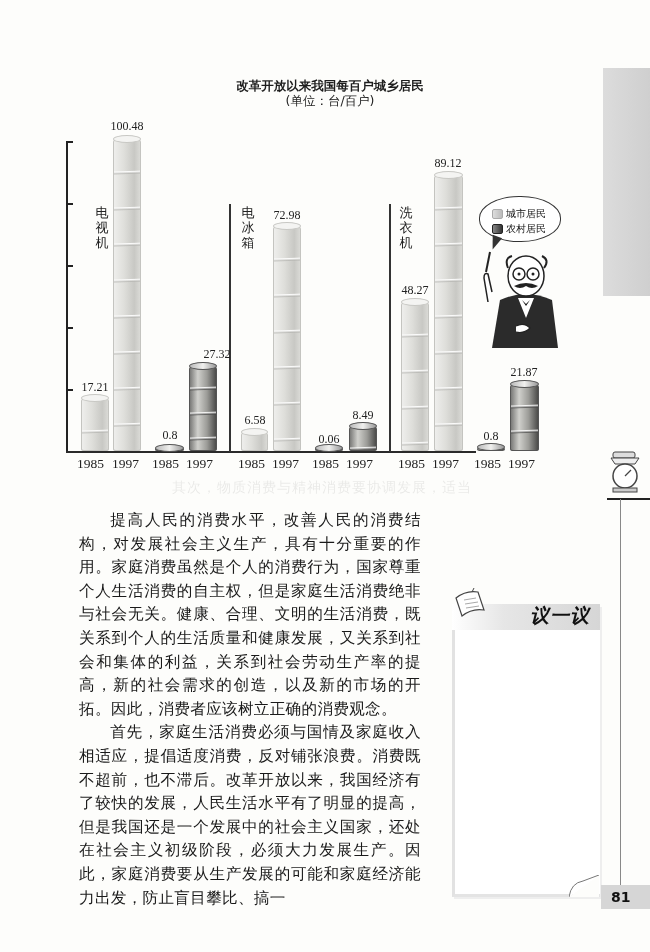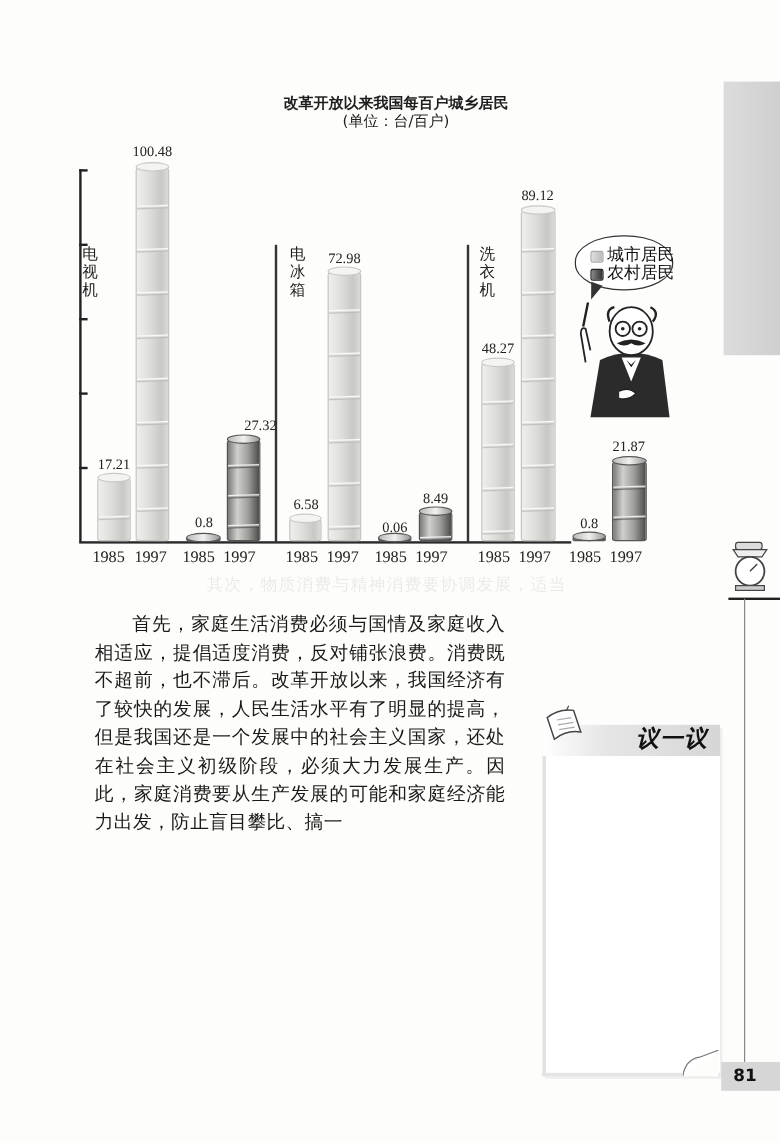--- a/index.html
+++ b/index.html
@@ -36,21 +36,21 @@
 
   .val { position: absolute; font-family: "Liberation Serif", "DejaVu Serif", serif; font-size: 12px; width: 50px;
     text-align: center; color: #222; }
   .year { position: absolute; top: 456px; font-family: "Liberation Serif", "DejaVu Serif", serif; font-size: 13.5px; color: #222; }
 
   
   .legend-bubble { position: absolute; left: 479px; top: 196px; width: 82px; height: 46px;
     border: 1.5px solid #333; border-radius: 40px / 22px; background: #fff; }
   .legend-tail { position: absolute; left: 490px; top: 236px; width: 0; height: 0;
     border-left: 5px solid transparent; border-right: 5px solid transparent; border-top: 14px solid #333; transform: rotate(20deg); }
-  .legend-item { position: absolute; left: 12px; font-family: "DejaVu Sans", sans-serif; font-size: 14px; line-height: 13px;
+  .legend-item { position: absolute; left: 12px; font-family: "DejaVu Sans", sans-serif; font-size: 10px; line-height: 13px;
     display: flex; align-items: center; gap: 3px; color: #111; white-space: nowrap; }
   .swatch { display: inline-block; width: 11px; height: 10px; border-radius: 2px; }
   .swatch.urban { background: linear-gradient(90deg, #ddd, #bbb); border: 1px solid #aaa; }
   .swatch.rural { background: linear-gradient(90deg, #888, #333); border: 1px solid #222; }
 
   .cartoon { position: absolute; left: 478px; top: 248px; width: 92px; height: 100px; }
 
   
   .side-tab { position: absolute; left: 603px; top: 68px; width: 47px; height: 228px; background: linear-gradient(90deg, #dcdcdc, #cfcfcf); }
   .side-tab .vtext { position: absolute; left: 14px; width: 18px; font-family: "DejaVu Sans", sans-serif;
@@ -96,21 +96,21 @@
     <div class="axis-y"></div>
     <div class="tick" style="top:141px"></div>
     <div class="tick" style="top:203px"></div>
     <div class="tick" style="top:265px"></div>
     <div class="tick" style="top:327px"></div>
     <div class="tick" style="top:389px"></div>
     <div class="baseline"></div>
     <div class="divider" style="left:229px; top:204px; height:248px"></div>
     <div class="divider" style="left:389px; top:204px; height:248px"></div>
 
-    <div class="cat-label" style="left:67px; top:205px">电视机</div>
+    <div class="cat-label" style="left:94px; top:205px">电视机</div>
     <div class="cat-label" style="left:240px; top:205px">电冰箱</div>
     <div class="cat-label" style="left:398px; top:205px">洗衣机</div>
 
     <div class="bar urban" style="left:81px; top:397px; width:28px; height:54px">
         <div class="cap"></div>
       </div>
     <div class="val" style="left:70px; top:380px">17.21</div>
     <div class="bar urban" style="left:113px; top:138px; width:28px; height:313px">
         <div class="cap"></div>
       </div>
@@ -211,20 +211,21 @@
     <circle cx="18" cy="28" r="12" fill="#fff" stroke="#444" stroke-width="1.5"></circle>
     <line x1="18" y1="28" x2="24" y2="22" stroke="#444" stroke-width="1.2"></line>
     <rect x="6" y="40" width="24" height="4" fill="#ccc" stroke="#444"></rect>
   </svg>
   <div class="side-rule"></div>
   <div class="side-vline"></div>
 
   <div class="ghost-text">其次，物质消费与精神消费要协调发展，适当</div>
 
   <div class="body-text">
+    <p>提高人民的消费水平，改善人民的消费结构，对发展社会主义生产，具有十分重要的作用。家庭消费虽然是个人的消费行为，国家尊重个人生活消费的自主权，但是家庭生活消费绝非与社会无关。健康、合理、文明的生活消费，既关系到个人的生活质量和健康发展，又关系到社会和集体的利益，关系到社会劳动生产率的提高，新的社会需求的创造，以及新的市场的开拓。因此，消费者应该树立正确的消费观念。</p>
     <p>首先，家庭生活消费必须与国情及家庭收入相适应，提倡适度消费，反对铺张浪费。消费既不超前，也不滞后。改革开放以来，我国经济有了较快的发展，人民生活水平有了明显的提高，但是我国还是一个发展中的社会主义国家，还处在社会主义初级阶段，必须大力发展生产。因此，家庭消费要从生产发展的可能和家庭经济能力出发，防止盲目攀比、搞一</p>
   </div>
 
   <div class="discuss-box"></div>
   <div class="discuss-header"></div>
   <svg class="note-icon" viewBox="0 0 36 30">
     <path d="M4 10 Q14 2 26 4 L32 22 Q20 20 10 28 Z" fill="#fff" stroke="#444" stroke-width="1.2"></path>
     <path d="M20 4 L22 0" stroke="#444"></path>
     <line x1="12" y1="12" x2="24" y2="10" stroke="#aaa"></line>
     <line x1="13" y1="16" x2="26" y2="14" stroke="#aaa"></line>

